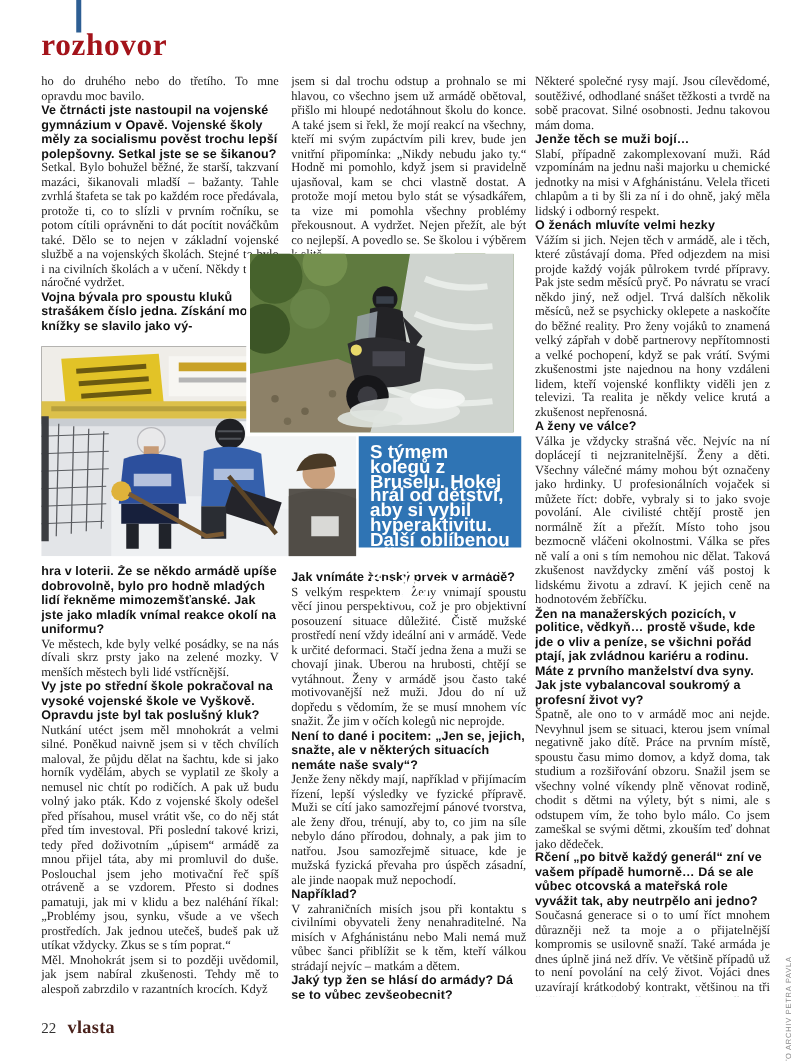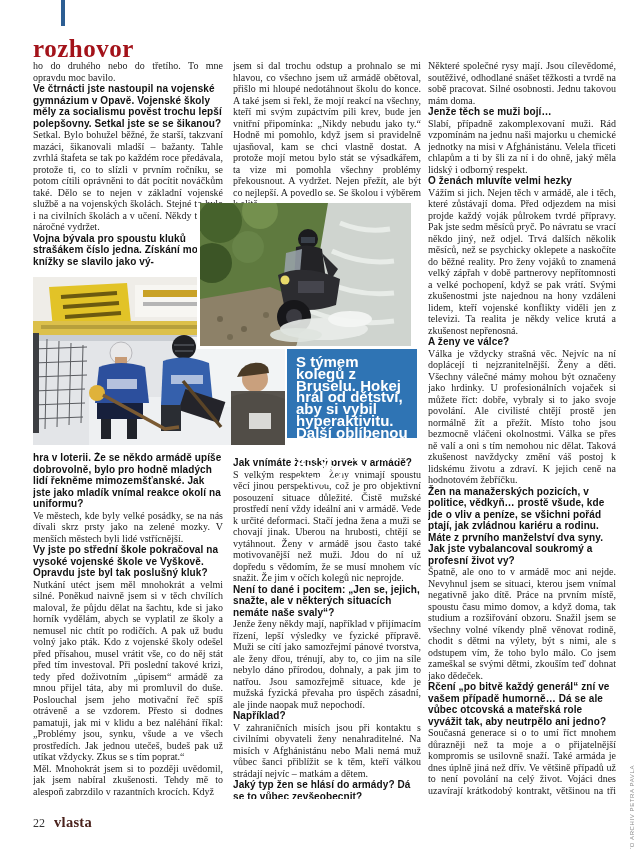--- a/index.html
+++ b/index.html
@@ -16,21 +16,20 @@
     position:absolute;left:61px;top:0;width:4px;height:26px;
     background:#2d5e93;
   }
   .section-title{
     position:absolute;left:33px;top:24px;
     font-family:"Liberation Serif", serif;
     font-weight:bold;
     font-size:25px;line-height:26px;
     color:#a3131a;
     letter-spacing:0.5px;
-    margin-top:12px;
   }
   .col{
     position:absolute;
     width:190px;
     overflow:hidden;
     font-size:10px;line-height:11.5px;
     text-align:justify;
     z-index:1;
   }
   .col p{margin:0;padding:0;}

